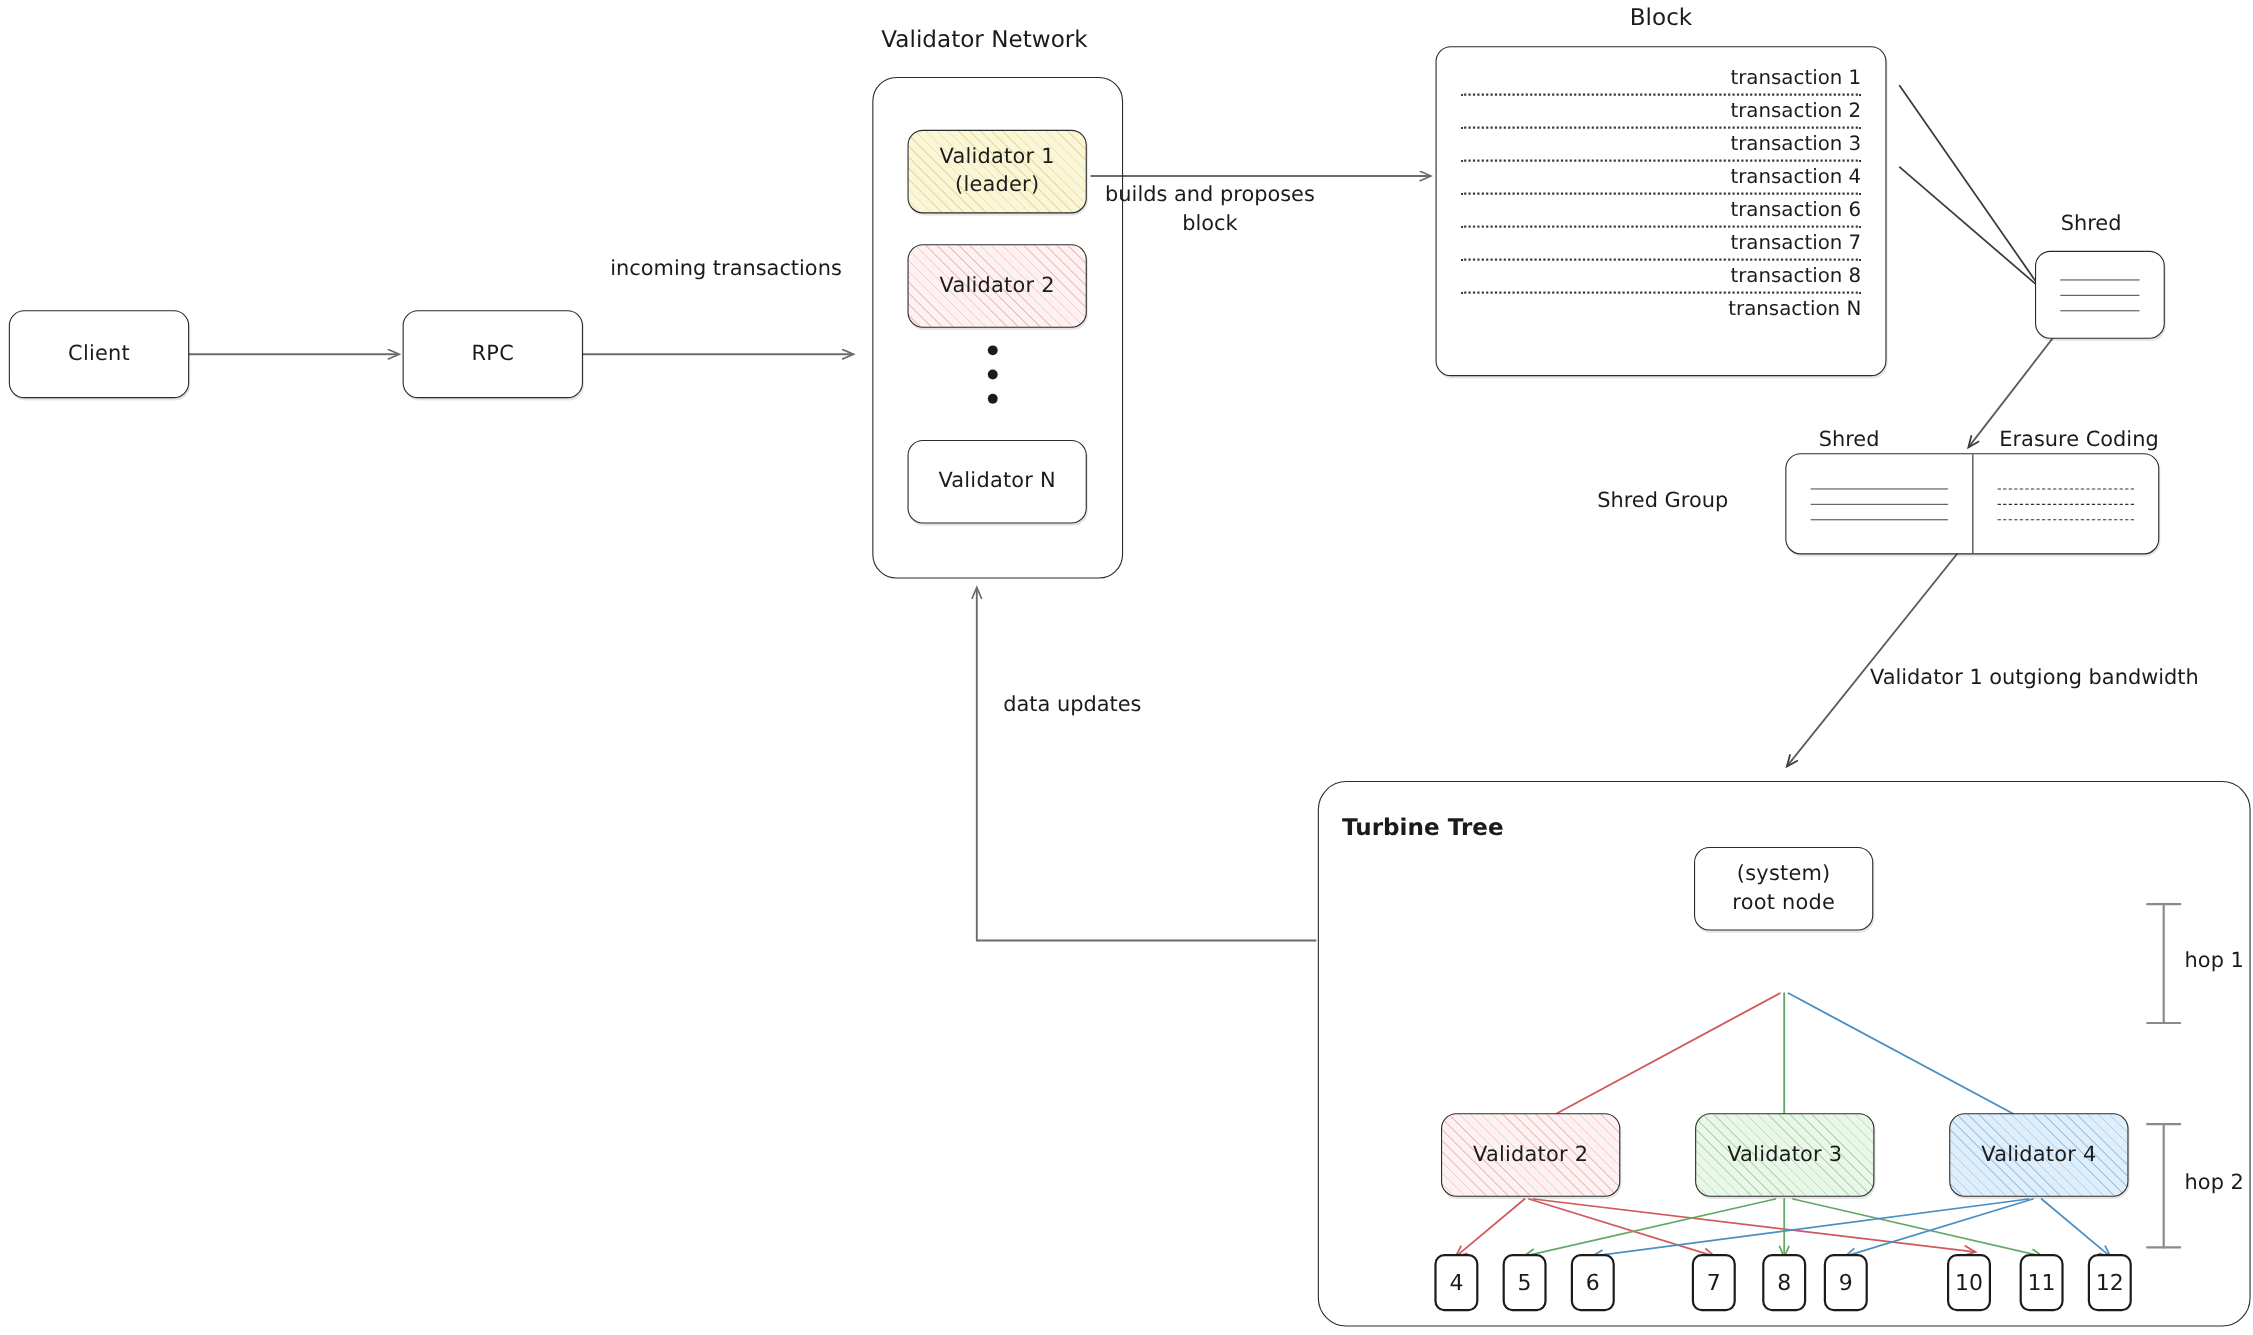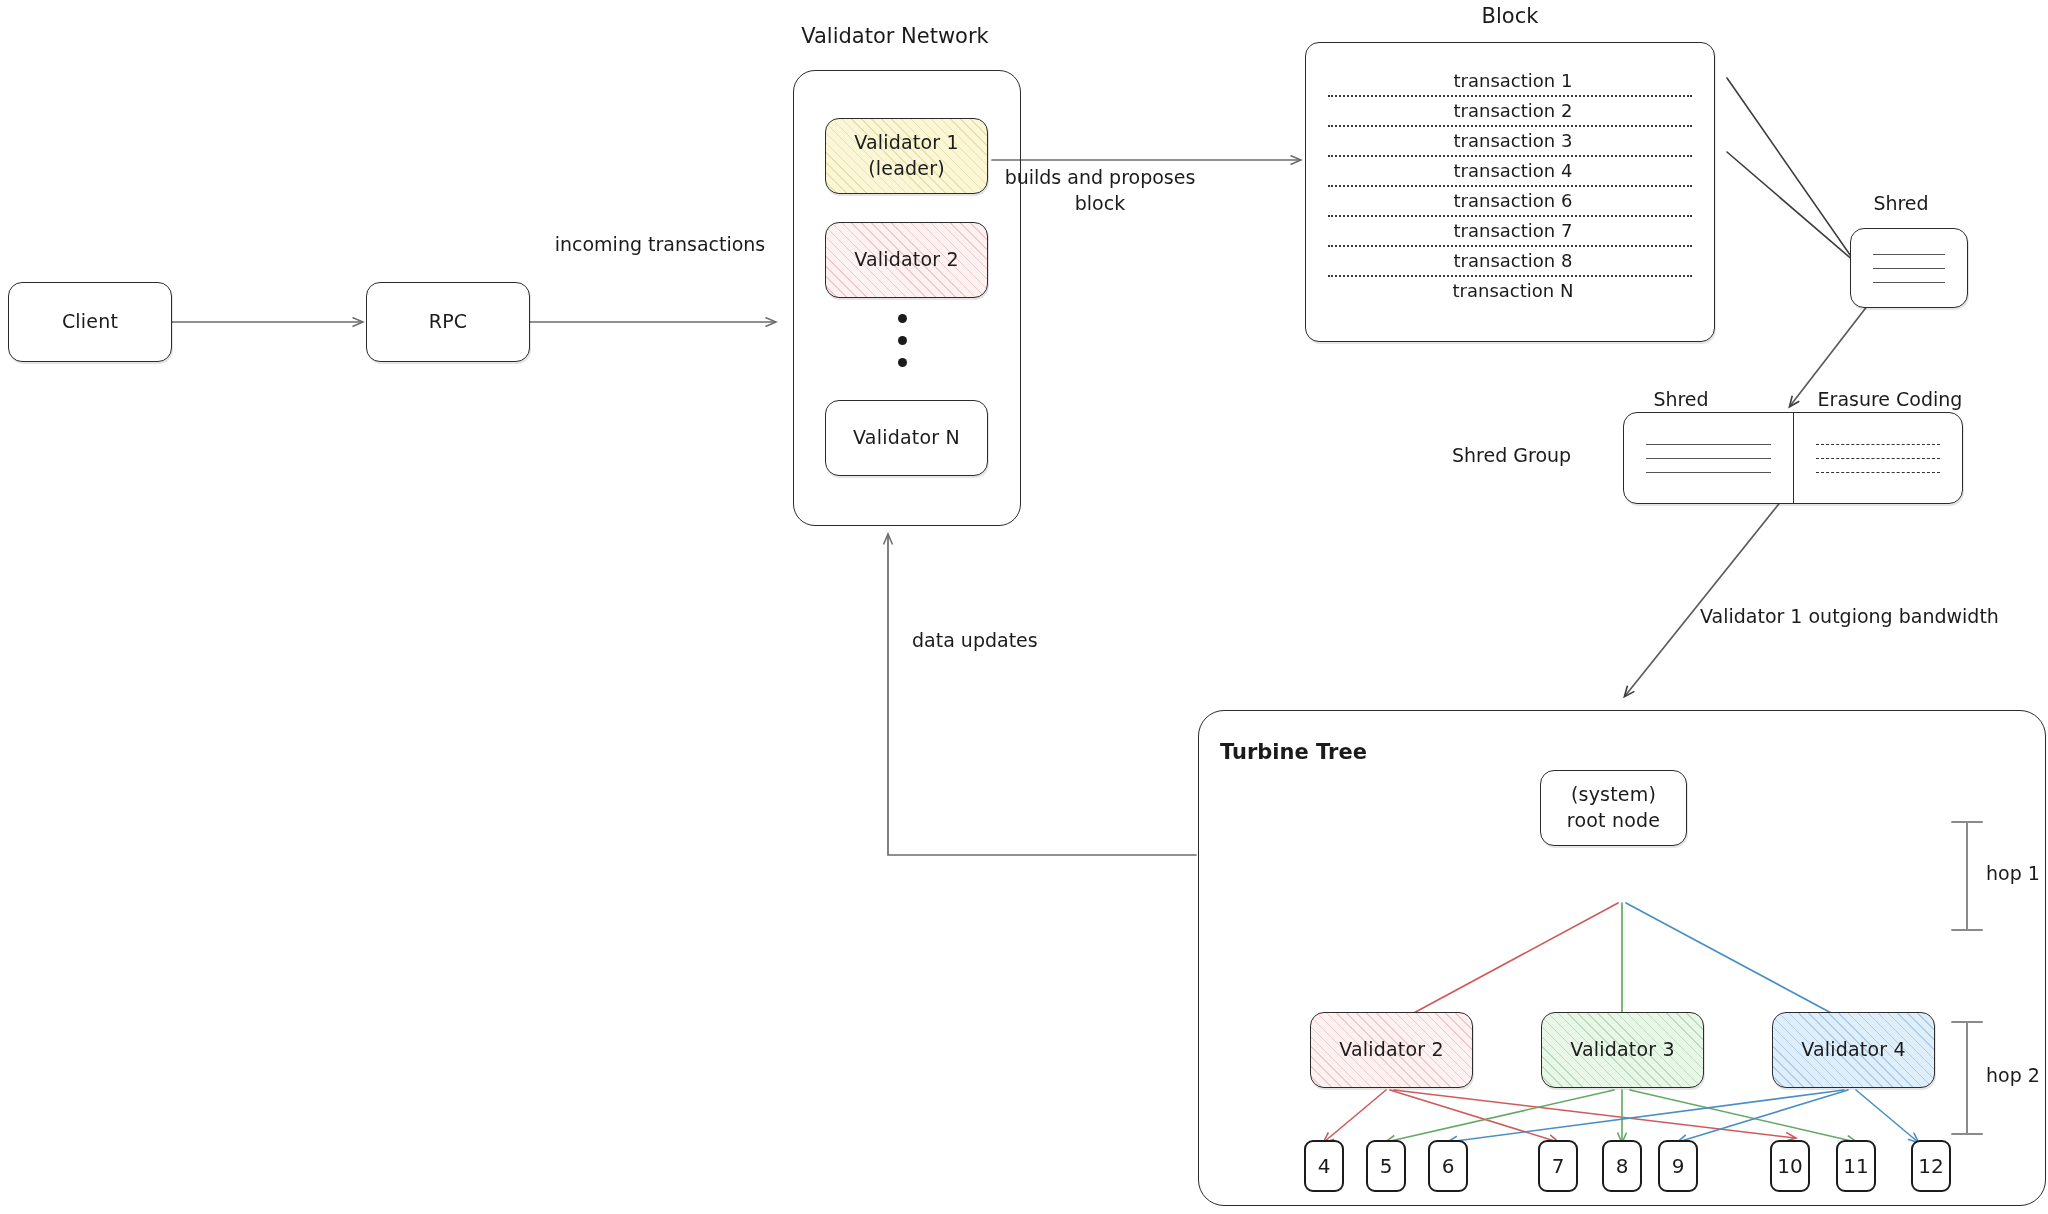--- a/index.html
+++ b/index.html
@@ -56,21 +56,21 @@
   }
   .hatch-green{
     background-color:#e9f7e9;
     background-image:repeating-linear-gradient(45deg, rgba(90,165,90,.32) 0 1px, transparent 1px 7px);
   }
   .hatch-blue{
     background-color:#dfeefb;
     background-image:repeating-linear-gradient(45deg, rgba(70,130,190,.32) 0 1px, transparent 1px 7px);
   }
   
-  #block-box{padding:24px 22px 14px 22px;display:block;}
+  #block-box{padding:14px 22px 14px 22px;display:block;text-align:right;}
   .tx-row{
     font-family:"DejaVu Sans", sans-serif;
     font-size:18px;color:#1b1b1b;
     padding:3px 0 4px 6px;
     border-bottom:2px dotted #3a3a3a;
   }
   .tx-row:last-child{border-bottom:none;}
   
   .vdots{position:absolute;z-index:3;display:flex;flex-direction:column;gap:13px;align-items:center;}
   .vdots i{display:block;width:9px;height:9px;border-radius:50%;background:#1b1b1b;}
@@ -245,21 +245,21 @@
   </div>
 
   <div class="edge-label" style="left:1700px;top:604px;width:360px;text-align:left;">Validator 1 outgiong bandwidth</div>
 
   <div class="edge-label" style="left:912px;top:628px;width:220px;text-align:left;">data updates</div>
 
   <div class="panel" style="left:1198px;top:710px;width:848px;height:496px;border-radius:26px;"></div>
 
   <div class="caption" style="left:1220px;top:740px;width:220px;text-align:left;font-weight:bold;">Turbine Tree</div>
 
-  <div class="node" style="left:1540px;top:770px;width:147px;height:76px;">
+  <div class="node" style="left:1540px;top:770px;width:163px;height:76px;">
     <span class="lbl">(system)
 root node</span>
   </div>
 
   <div class="node hatch-pink" style="left:1310px;top:1012px;width:163px;height:76px;">
     <span class="lbl">Validator 2</span>
   </div>
 
   <div class="node hatch-green" style="left:1541px;top:1012px;width:163px;height:76px;">
     <span class="lbl">Validator 3</span>
@@ -271,19 +271,19 @@
 
   <div id="leaf-row">
       <div class="leaf" style="left: 1304px; top: 1140px;">4</div>
       <div class="leaf" style="left: 1366px; top: 1140px;">5</div>
       <div class="leaf" style="left: 1428px; top: 1140px;">6</div>
       <div class="leaf" style="left: 1538px; top: 1140px;">7</div>
       <div class="leaf" style="left: 1602px; top: 1140px;">8</div>
       <div class="leaf" style="left: 1658px; top: 1140px;">9</div>
       <div class="leaf" style="left: 1770px; top: 1140px; text-align: center;">10</div>
       <div class="leaf" style="left: 1836px; top: 1140px;">11</div>
-      <div class="leaf" style="left: 1898px; top: 1140px; margin-left: 13px;">12</div>
+      <div class="leaf" style="left: 1898px; top: 1140px;">12</div>
     </div>
 
   <div class="caption small" style="left:1986px;top:862px;width:70px;text-align:left;">hop 1</div>
   <div class="caption small" style="left:1986px;top:1064px;width:70px;text-align:left;">hop 2</div>
 
 </div>
 
 </body></html>

